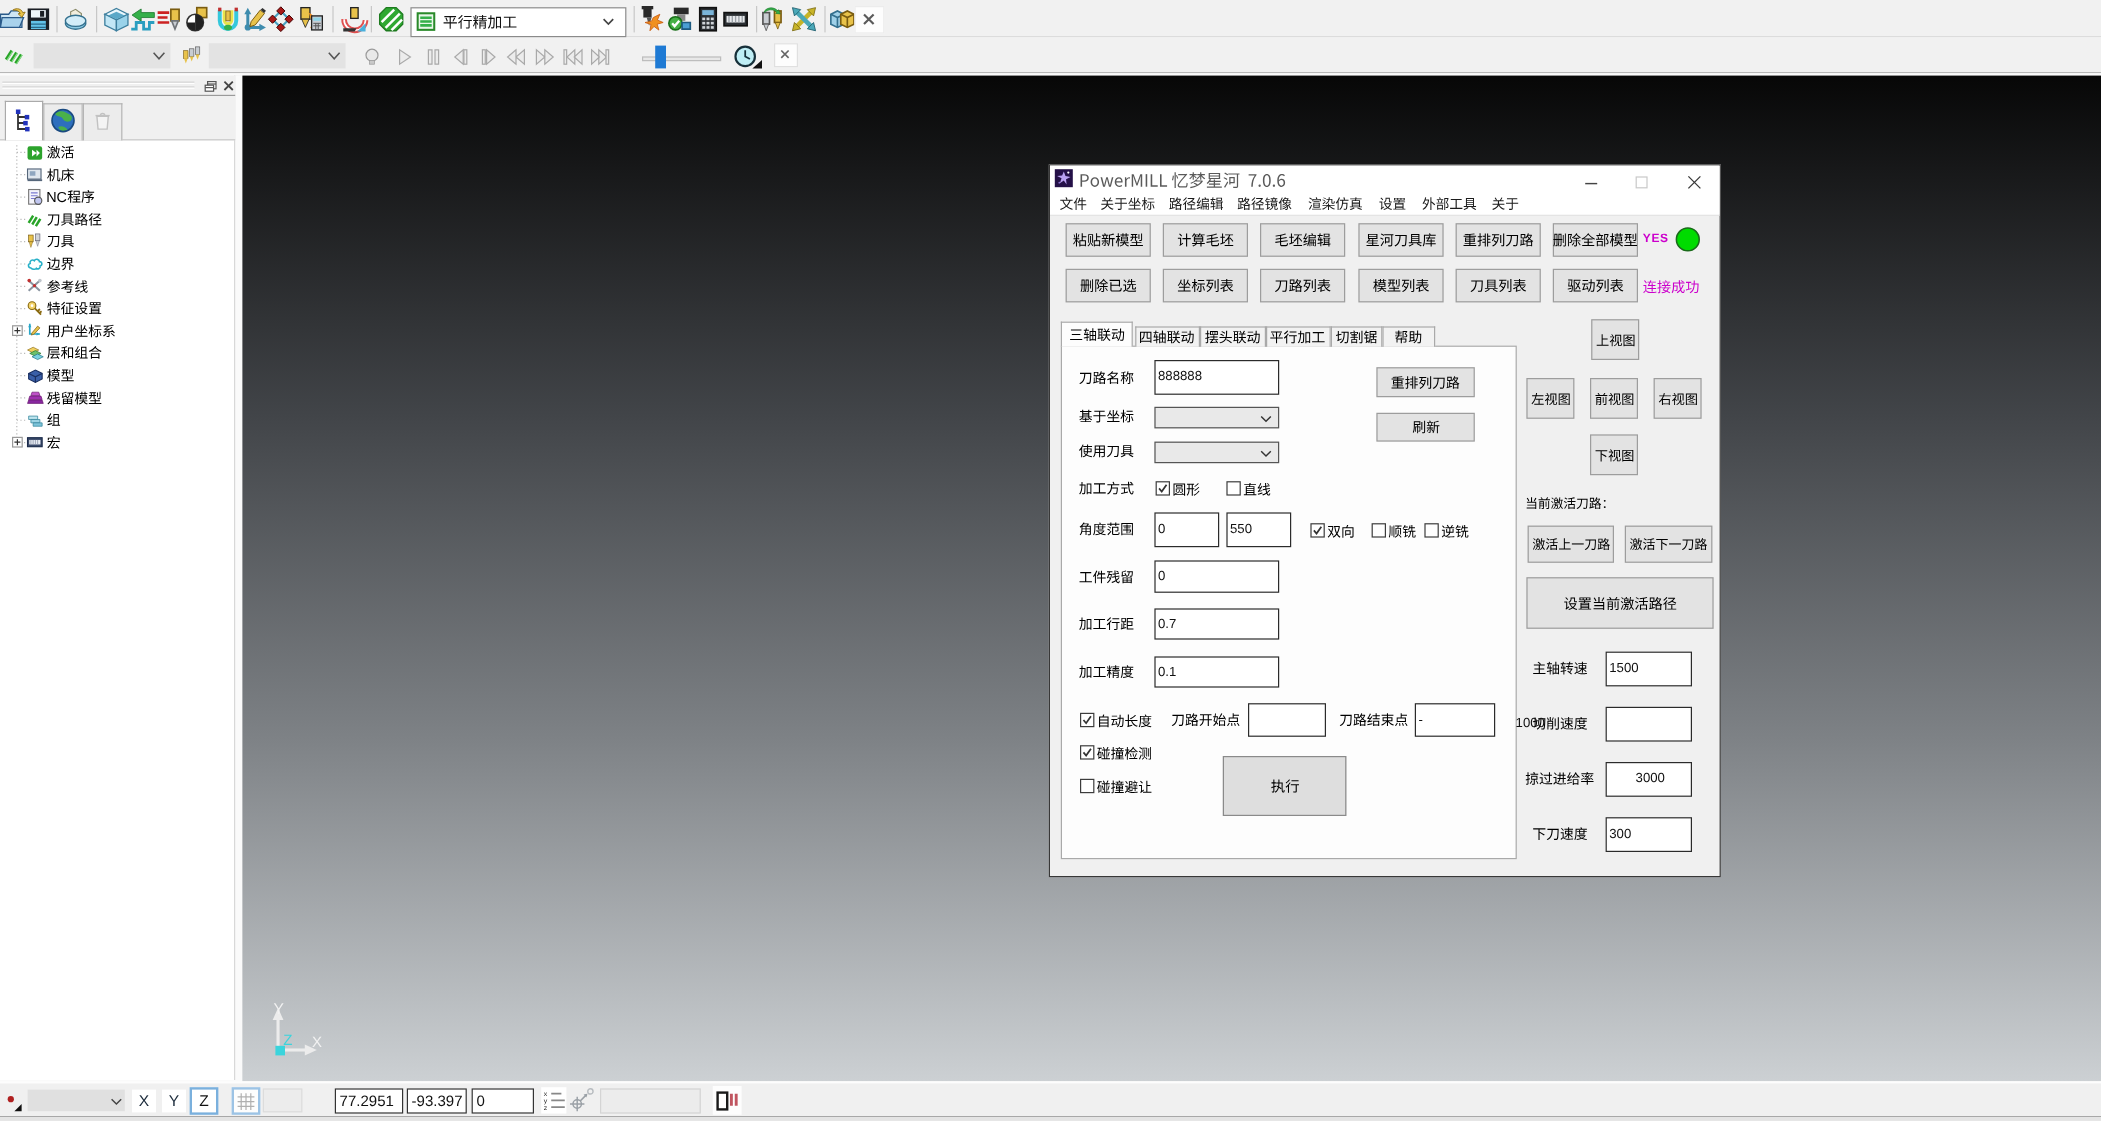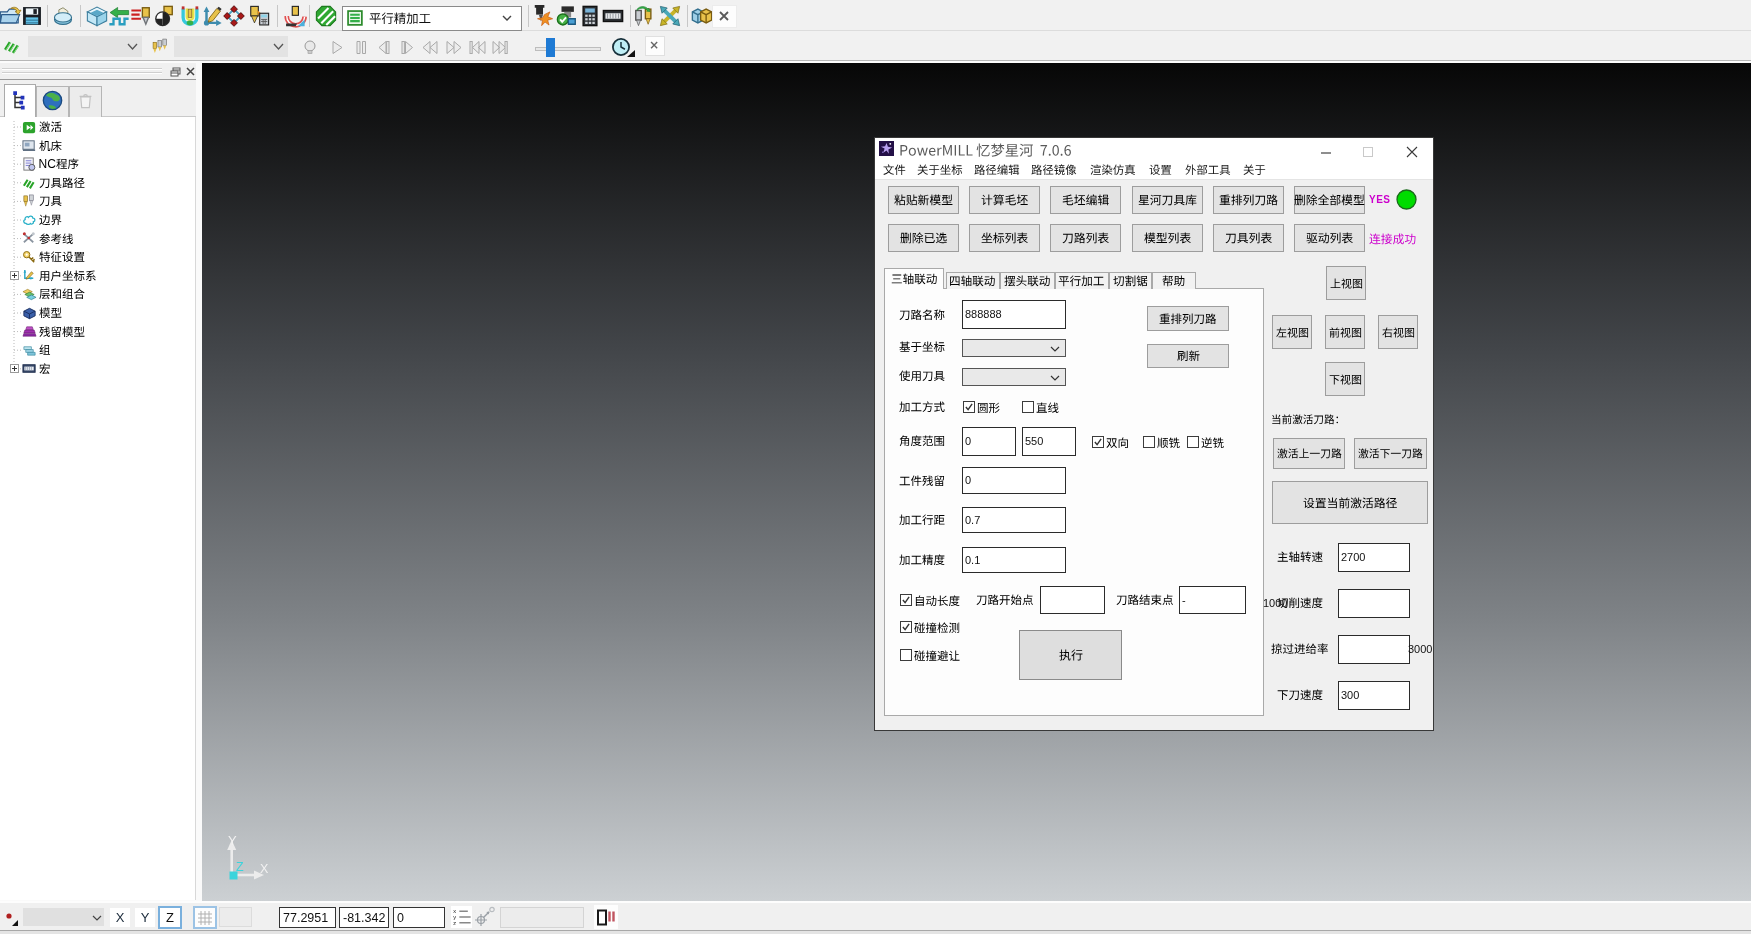--- a/index.html
+++ b/index.html
@@ -1239,42 +1239,42 @@
     </svg>
     <svg class="t" style="left:1277.0px;top:551.0px" width="46.0" height="11.5">
       <g transform="translate(0,10.12) scale(0.04600,-0.04600)" fill="#000">
         <use href="#g4E3B" x="0"></use>
         <use href="#g8F74" x="250"></use>
         <use href="#g8F6C" x="500"></use>
         <use href="#g901F" x="750"></use>
       </g>
     </svg>
     <div style="position:absolute;left:1338px;top:543px;width:72px;height:29px;background:#fff;border:1px solid #2b2b2b"></div>
-    <div style="position:absolute;left:1341.0px;top:551.1px;font:11px 'Liberation Sans';color:#111">2700</div>
+    <div style="position:absolute;left:1341.0px;top:551.1px;font:11px 'Liberation Sans';color:#111">1500</div>
     <svg class="t" style="left:1277.0px;top:597.0px" width="46.0" height="11.5">
       <g transform="translate(0,10.12) scale(0.04600,-0.04600)" fill="#000">
         <use href="#g5207" x="0"></use>
         <use href="#g524A" x="250"></use>
         <use href="#g901F" x="500"></use>
         <use href="#g5EA6" x="750"></use>
       </g>
     </svg>
     <div style="position:absolute;left:1338px;top:589px;width:72px;height:29px;background:#fff;border:1px solid #2b2b2b"></div>
     <div style="position:absolute;left:1263px;top:597.1px;font:11px 'Liberation Sans';color:#111">1000</div>
     <svg class="t" style="left:1271.0px;top:643.0px" width="57.5" height="11.5">
       <g transform="translate(0,10.12) scale(0.04600,-0.04600)" fill="#000">
         <use href="#g63A0" x="0"></use>
         <use href="#g8FC7" x="250"></use>
         <use href="#g8FDB" x="500"></use>
         <use href="#g7ED9" x="750"></use>
         <use href="#g7387" x="1000"></use>
       </g>
     </svg>
     <div style="position:absolute;left:1338px;top:635px;width:72px;height:29px;background:#fff;border:1px solid #2b2b2b"></div>
-    <div style="position:absolute;left:1408px;top:643.1px;font:11px 'Liberation Sans';color:#111">3000</div>
+    <div style="position:absolute;left:1363px;top:643.1px;font:11px 'Liberation Sans';color:#111">3000</div>
     <svg class="t" style="left:1277.0px;top:689.0px" width="46.0" height="11.5">
       <g transform="translate(0,10.12) scale(0.04600,-0.04600)" fill="#000">
         <use href="#g4E0B" x="0"></use>
         <use href="#g5200" x="250"></use>
         <use href="#g901F" x="500"></use>
         <use href="#g5EA6" x="750"></use>
       </g>
     </svg>
     <div style="position:absolute;left:1338px;top:681px;width:72px;height:29px;background:#fff;border:1px solid #2b2b2b"></div>
     <div style="position:absolute;left:1341.0px;top:689.1px;font:11px 'Liberation Sans';color:#111">300</div>
@@ -1297,21 +1297,21 @@
     <div style="position:absolute;left:158px;top:906px;width:24px;height:23px;background:#fff;border:2px solid #7ab0dd"></div>
     <div style="position:absolute;left:158px;top:910px;width:24px;text-align:center;font:13px 'Liberation Sans';color:#111">Z</div>
     <div style="position:absolute;left:193px;top:906px;width:24px;height:23px;background:#fdfdfd;border:2px solid #9cc3e5"></div>
     <svg style="position:absolute;left:197px;top:910px;overflow:visible" width="16" height="16" viewBox="0 0 16 16">
       <path d="M1 4h14M1 8h14M1 12h14M4 1v14M8 1v14M12 1v14" stroke="#b0b0b0" stroke-width="1"></path>
     </svg>
     <div style="position:absolute;left:219px;top:907px;width:33px;height:20px;background:#ececec;border:1px solid #dcdcdc"></div>
     <div style="position:absolute;left:279px;top:907px;width:57px;height:21px;background:#fff;border:1px solid #333"></div>
     <div style="position:absolute;left:283px;top:911px;font:12.5px 'Liberation Sans';color:#111">77.2951</div>
     <div style="position:absolute;left:339px;top:907px;width:50px;height:21px;background:#fff;border:1px solid #333"></div>
-    <div style="position:absolute;left:343px;top:911px;font:12.5px 'Liberation Sans';color:#111">-81.342</div>
+    <div style="position:absolute;left:343px;top:911px;font:12.5px 'Liberation Sans';color:#111">-93.397</div>
     <div style="position:absolute;left:393px;top:907px;width:52px;height:21px;background:#fff;border:1px solid #333"></div>
     <div style="position:absolute;left:397px;top:911px;font:12.5px 'Liberation Sans';color:#111">0</div>
     <div style="position:absolute;left:451px;top:906px;width:21px;height:22px;background:#fff"></div>
     <div style="position:absolute;left:453px;top:908.5px;font:5.5px 'Liberation Mono';color:#222;line-height:6px">x<br>y<br>z</div>
     <svg style="position:absolute;left:459px;top:909px;overflow:visible" width="12" height="16" viewBox="0 0 12 17">
       <path d="M0 2.5h9M0 8.5h12M0 14.5h12" stroke="#888" stroke-width="1.6"></path>
     </svg>
     <svg style="position:absolute;left:474px;top:906px;overflow:visible" width="22" height="22" viewBox="0 0 22 22">
       <circle cx="7" cy="14" r="3.5" fill="none" stroke="#9aa0a6" stroke-width="1.2"></circle>
       <path d="M7 8v12M1 14h12" stroke="#9aa0a6" stroke-width="1.2"></path>

